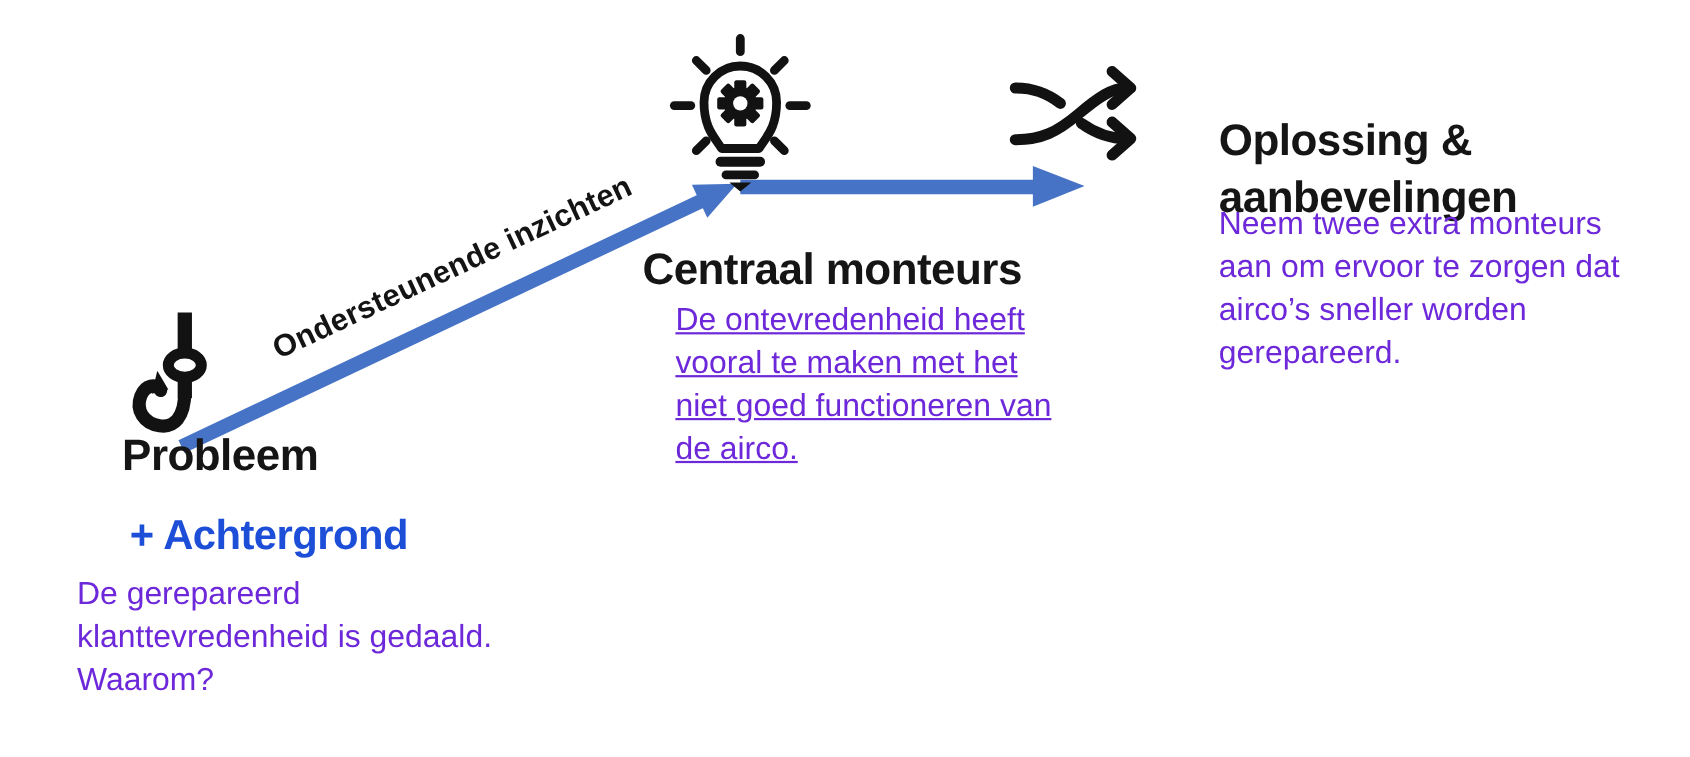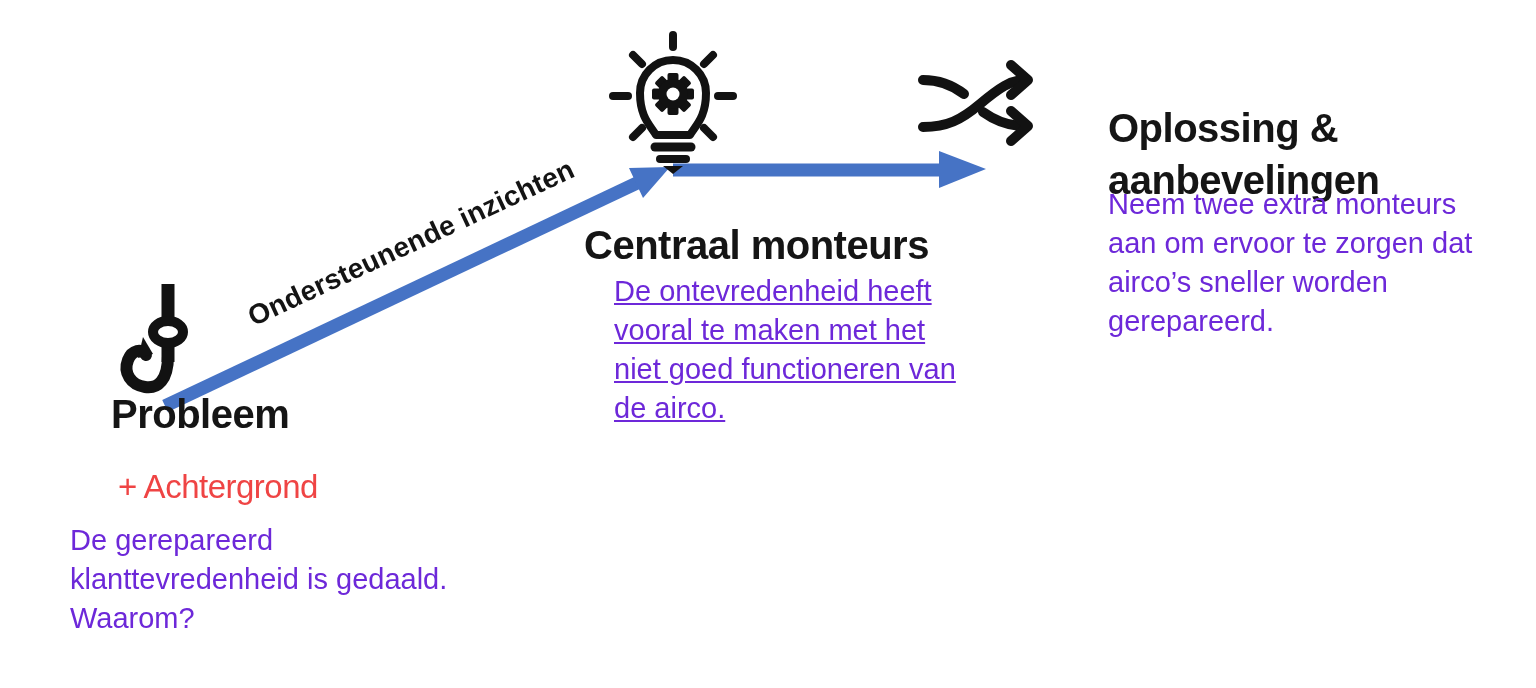--- a/index.html
+++ b/index.html
@@ -9,21 +9,21 @@
     font-family:"Liberation Sans","DejaVu Sans",sans-serif;
     color:#161616;
   }
   .abs { position:absolute; }
   .node-title {
     font-weight:700; font-size:40px; line-height:48px;
     color:#151515; white-space:pre-line; letter-spacing:-0.5px;
   }
   .solution-title { line-height:52px;margin-top:44px; }
   .node-subtitle {
-    font-weight:400; font-size:33px; line-height:40px; color:#ef4444;
+    font-weight:700; font-size:38px; line-height:40px; color:#1d4ed8;
     letter-spacing:-0.5px;
   }
   .node-body {
     font-size:29px; line-height:39px; color:#6d28d9; white-space:pre-line;
   }
   .arrow-label {
     font-weight:700; font-size:28px; line-height:30px; color:#141414;
     transform:rotate(-25deg); transform-origin:left bottom;
     letter-spacing:0.2px; white-space:nowrap;
   }

